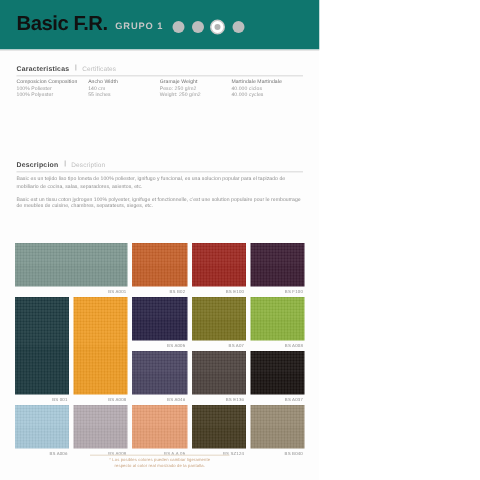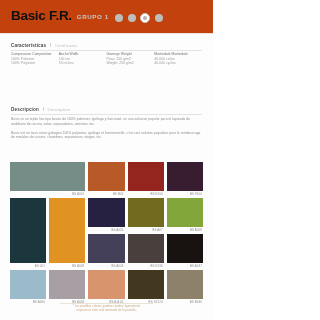--- a/index.html
+++ b/index.html
@@ -14,21 +14,21 @@
   .page{
     position:absolute;inset:0;
     background:#fdfdfd;
     box-sizing:border-box;
     padding:0;
   }
 
   
   .header{
     position:absolute;left:0;top:0;width:213px;height:33px;
-    background:#c2410c;
+    background:#0f766e;
   }
   .brand-row{
     position:absolute;left:11px;top:9px;
     display:flex;align-items:baseline;gap:5px;
   }
   .brand-title{
     font-size:13.5px;font-weight:bold;color:#111111;
     letter-spacing:-0.3px;line-height:1;
   }
   .brand-group{

